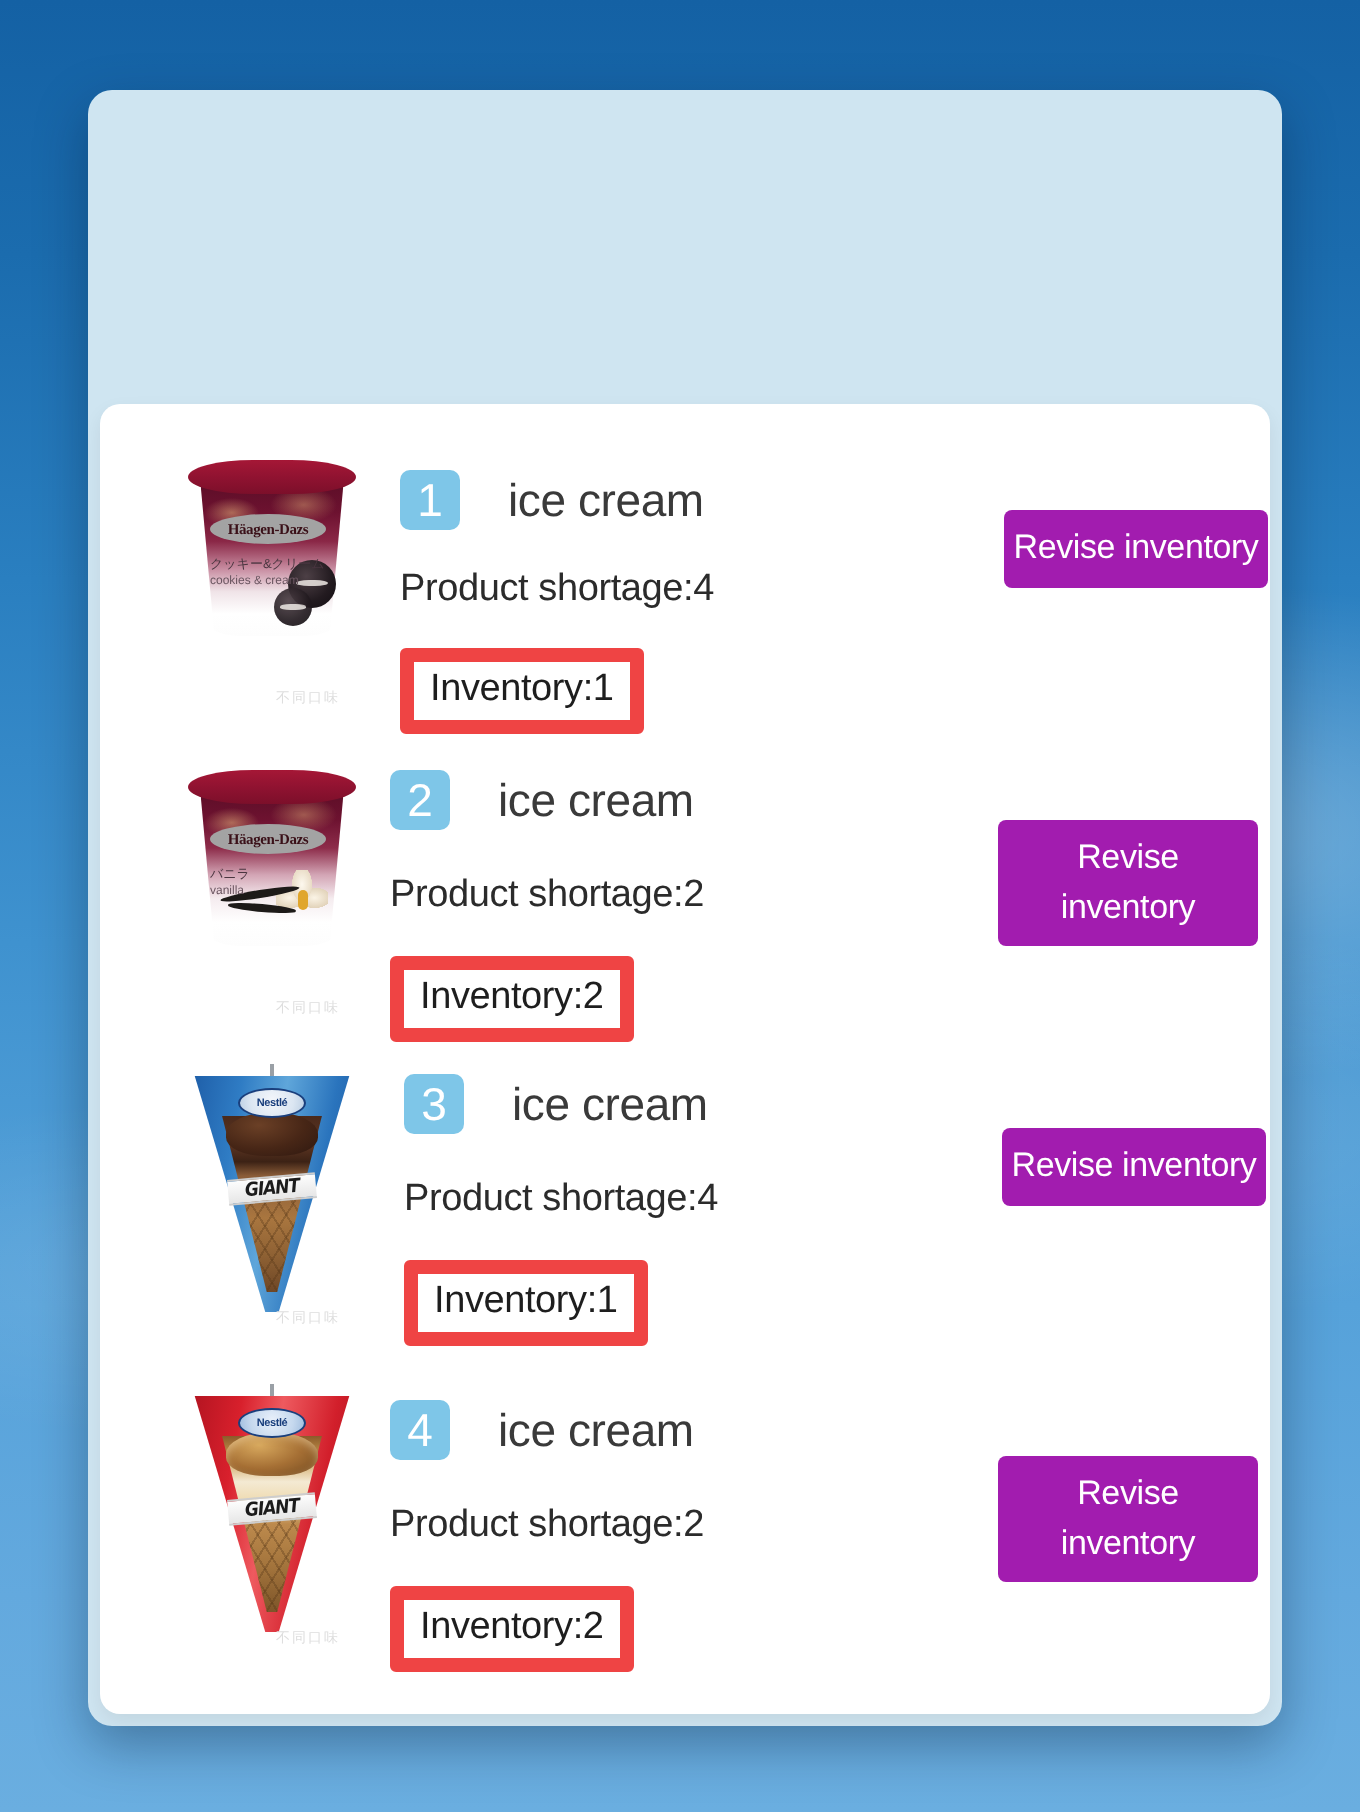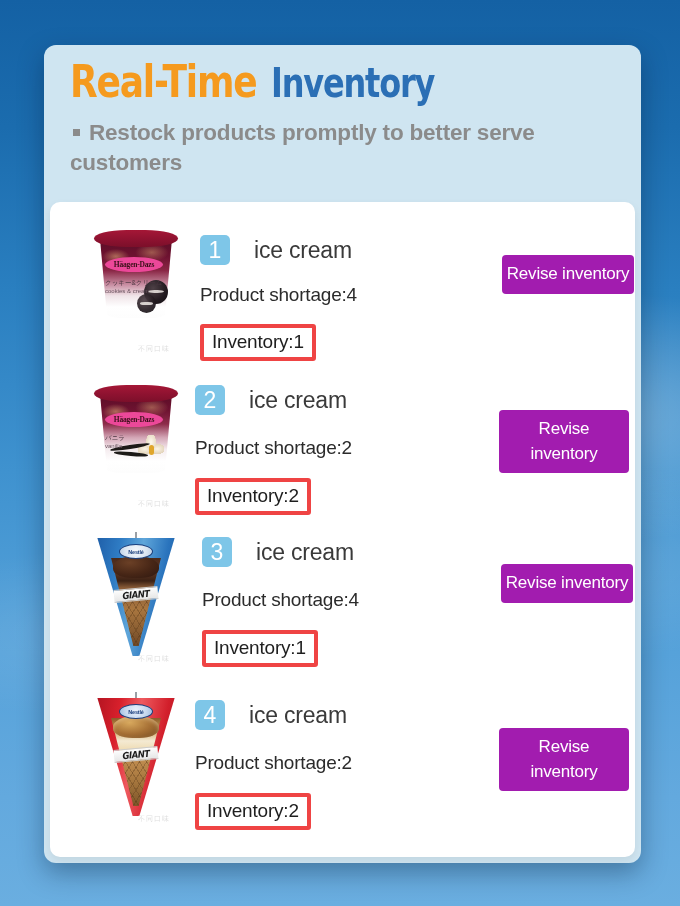--- a/index.html
+++ b/index.html
@@ -174,21 +174,21 @@
       radial-gradient(ellipse 22px 12px at 22% 22%, rgba(225,175,120,0.55), rgba(225,175,120,0) 62%),
       radial-gradient(ellipse 26px 14px at 72% 17%, rgba(225,175,120,0.45), rgba(225,175,120,0) 64%),
       radial-gradient(ellipse 18px 10px at 50% 32%, rgba(230,185,130,0.35), rgba(230,185,130,0) 66%);
   }
   .cup-label {
     position: absolute;
     left: 7px;
     top: 27px;
     width: 58px;
     height: 15px;
-    background: #ec4899;
+    background: #a3a3a3;
     border-radius: 50% / 50%;
     z-index: 4;
     display: flex;
     align-items: center;
     justify-content: center;
     font-family: "Liberation Serif", serif;
     font-weight: bold;
     font-size: 7.5px;
     color: #3a1018;
     letter-spacing: -0.2px;
@@ -411,21 +411,21 @@
     margin-left: 12px;
   }
   .shortage {
     font-size: 19px;
     color: #2b2b2b;
     letter-spacing: -0.2px;
     white-space: nowrap;
   }
   .inv-box {
     display: inline-block;
-    border: 4px solid #ef4444;
+    border: 7px solid #ef4444;
     border-radius: 3px;
     background: #ffffff;
     padding: 3px 8px 4px 8px;
     font-size: 19px;
     color: #1e1e1e;
     letter-spacing: -0.2px;
     white-space: nowrap;
   }
 
   
@@ -465,28 +465,20 @@
   .btn-2 { left: 451px; top: 44px;  width: 132px; }
   .btn-3 { left: 449px; top: 48px;  width: 130px; }
 </style>
 </head>
 <body>
 
 <div class="sky-haze"></div>
 
 <div class="card">
 
-  <div class="card-header">
-    <div class="title-line">
-      <span class="title-main">Real-Time</span><span class="title-sub">Inventory</span>
-    </div>
-    <div class="subtitle">
-      <span class="bullet-sq"></span><span>Restock products promptly to better serve customers</span>
-    </div>
-  </div>
 
   <div class="panel">
 
     <div class="row row-0">
       <div class="thumb">
         <div class="cup cup-ck">
           <div class="cup-body">
             <div class="cup-swirl"></div>
           </div>
           <div class="cup-lid"></div>

